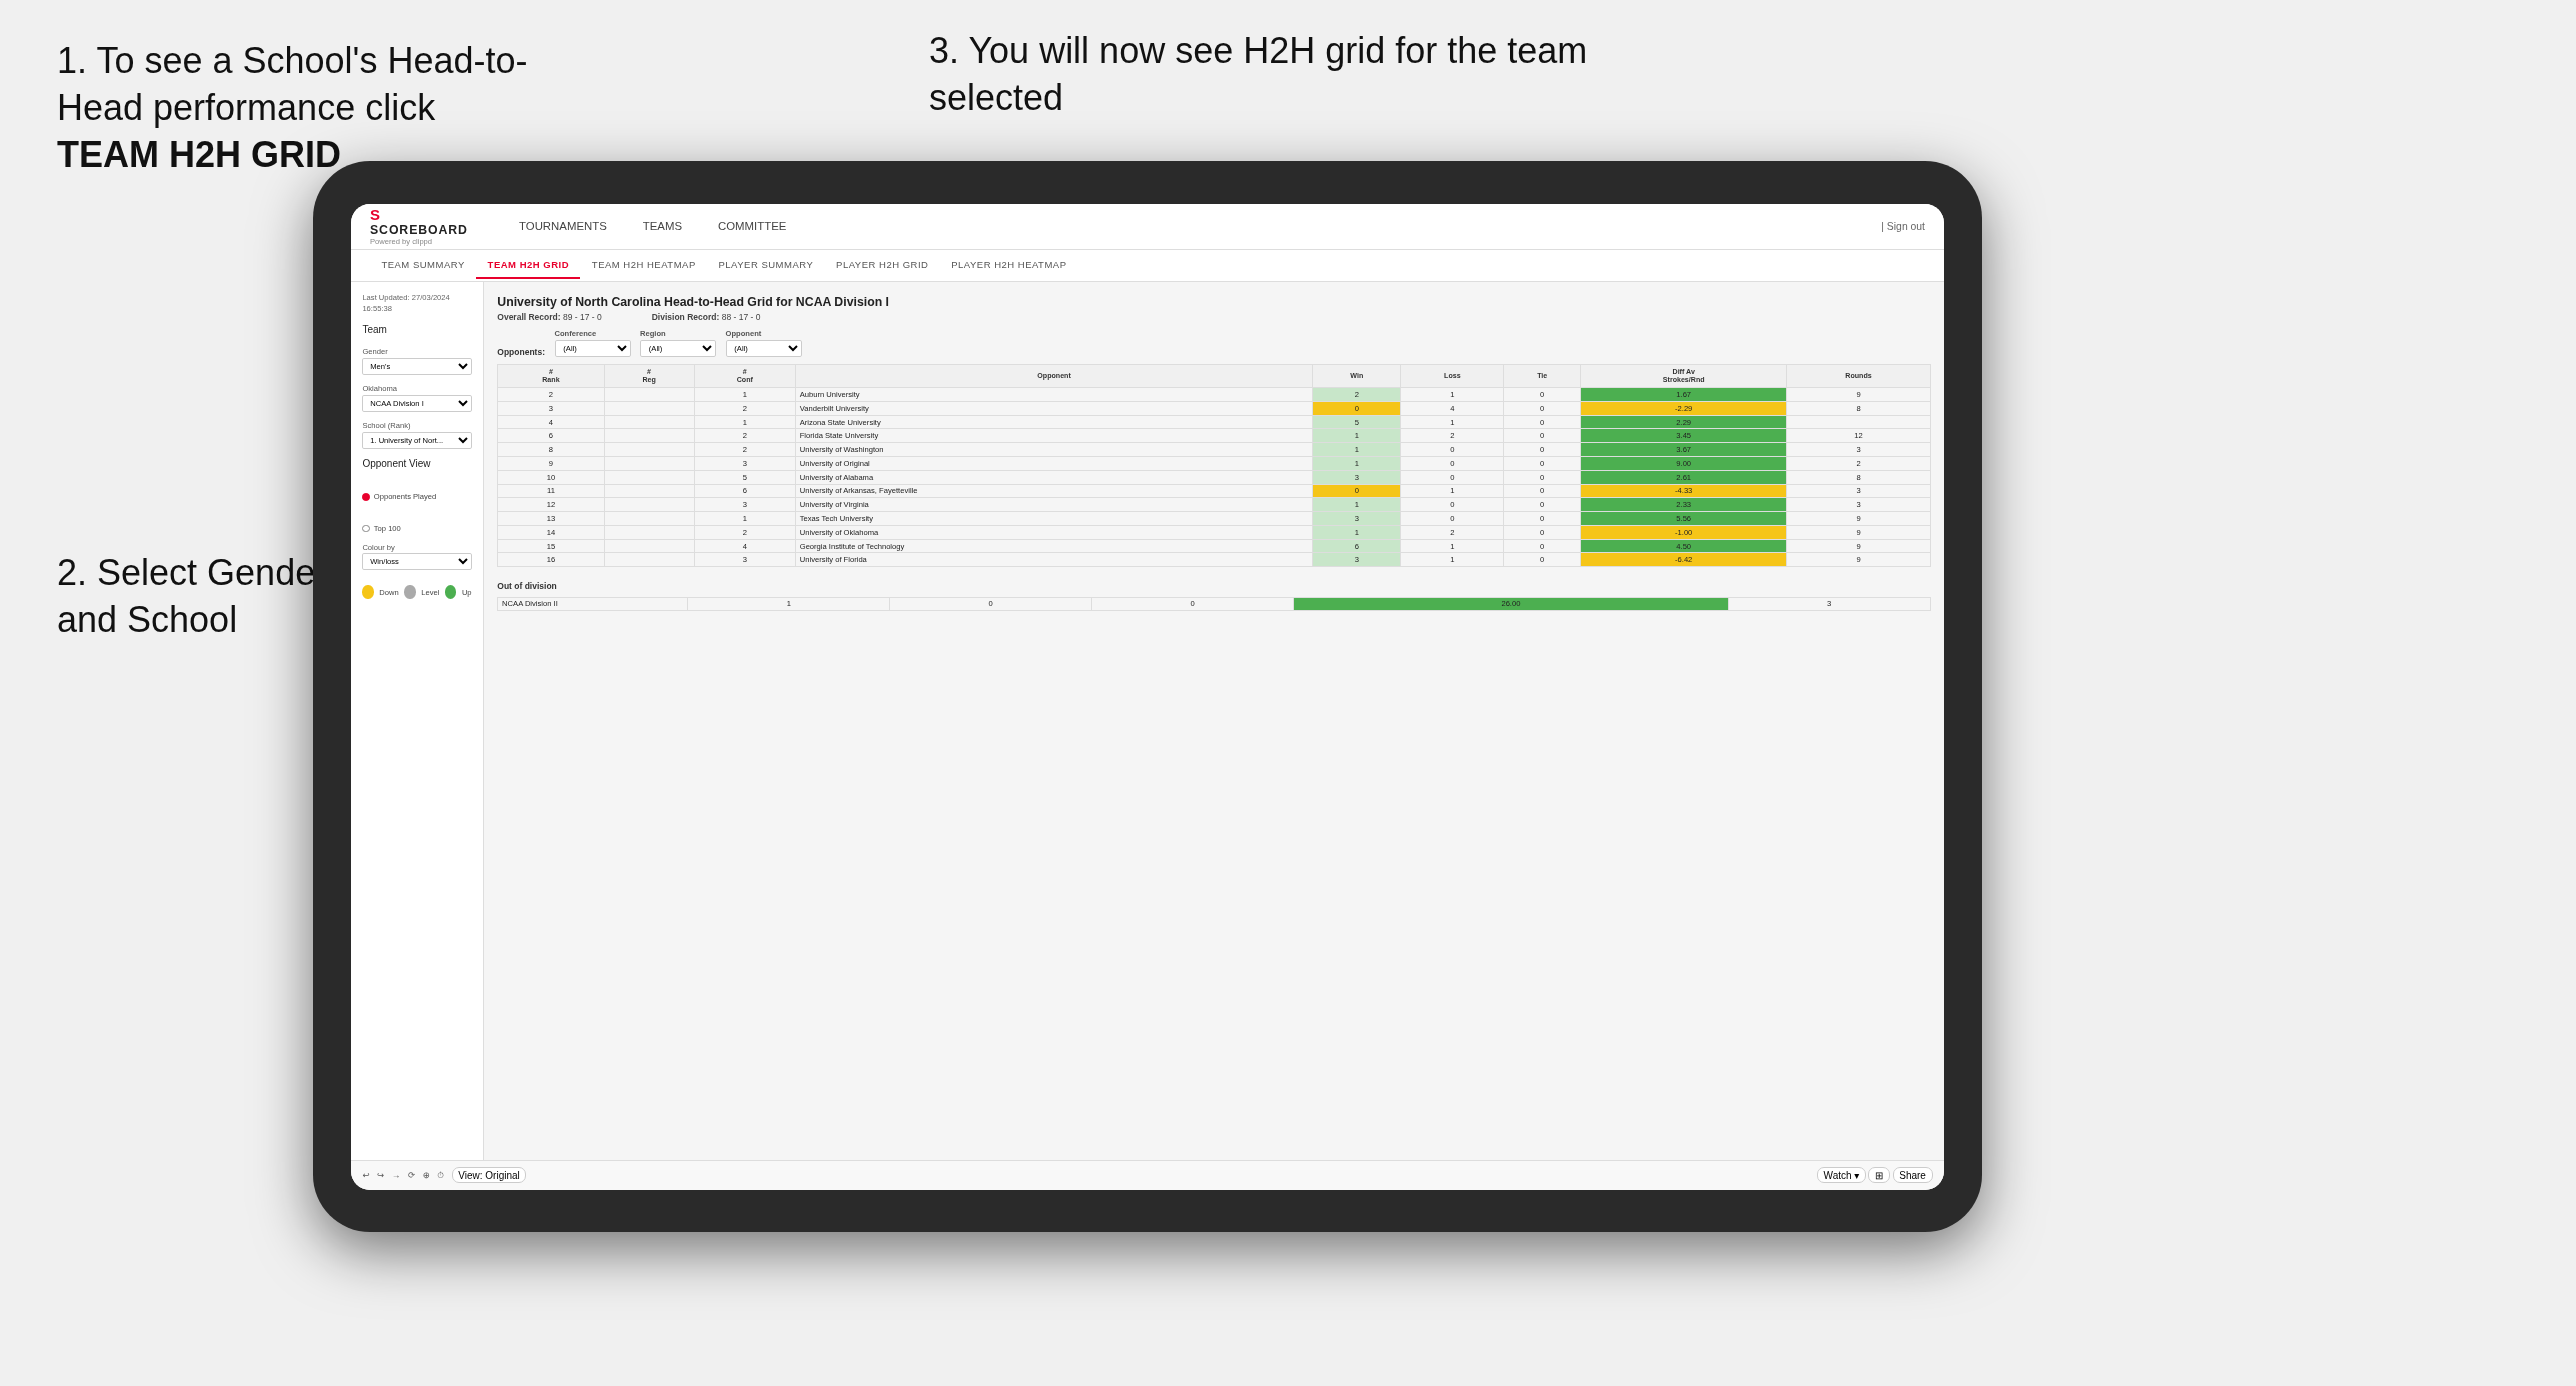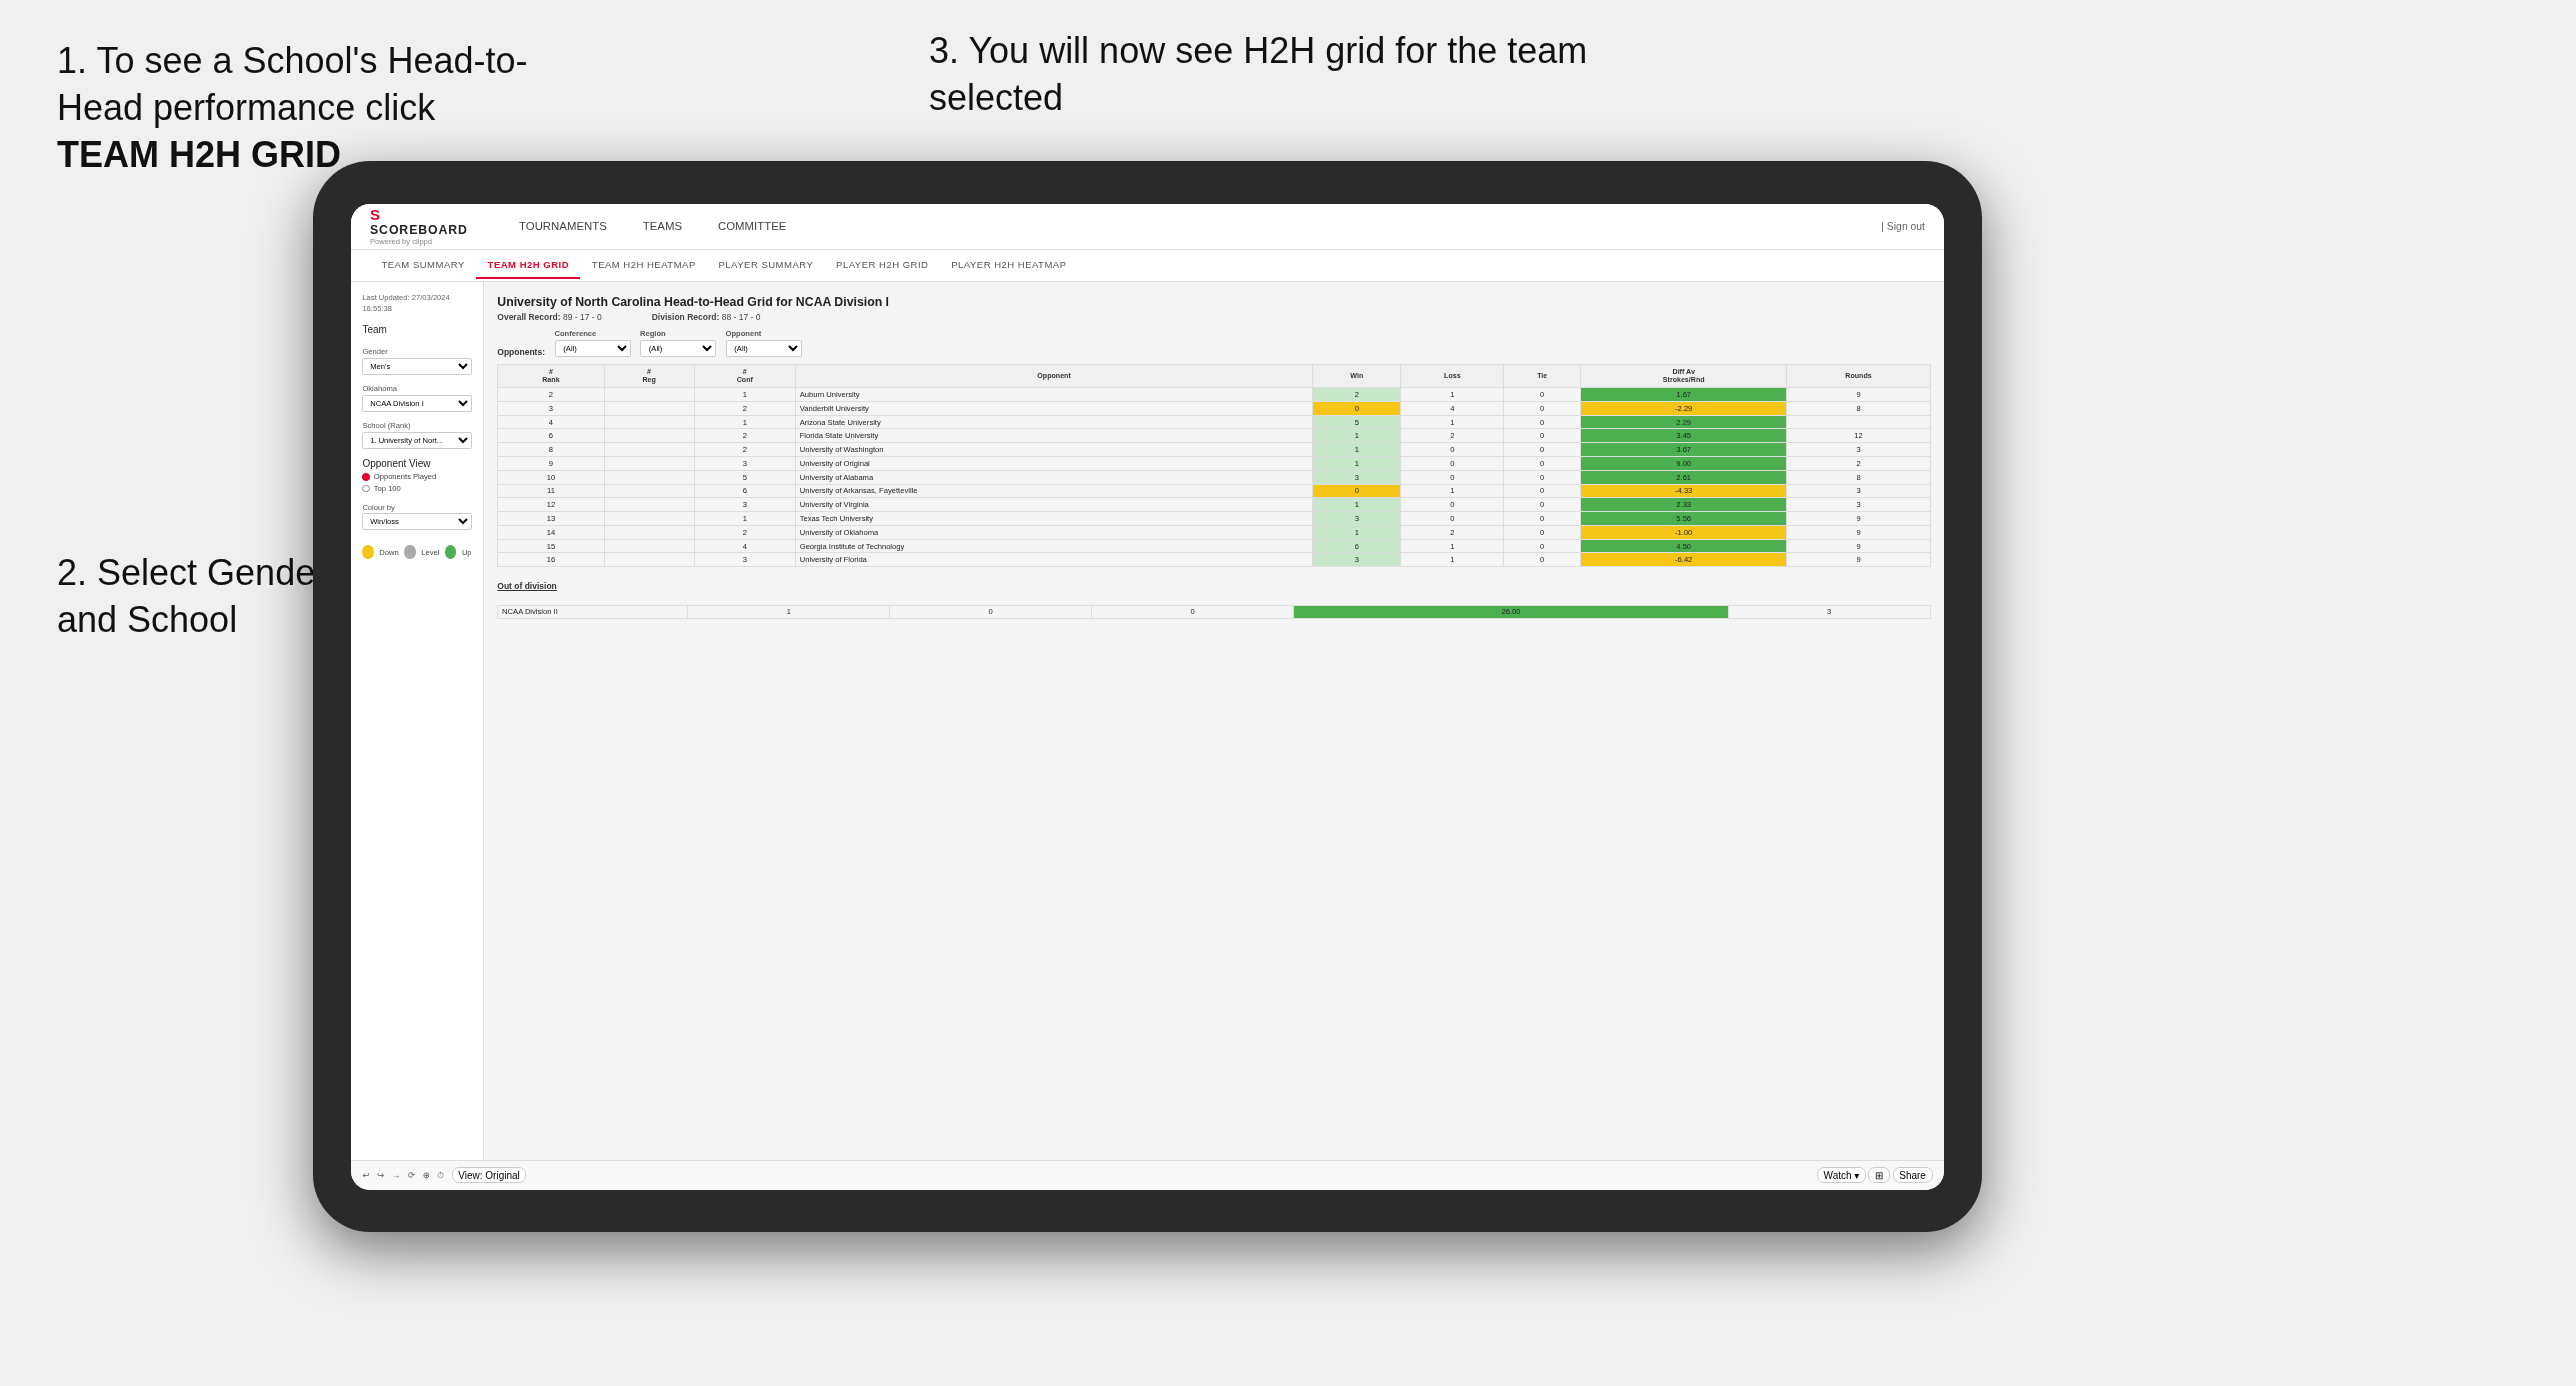--- a/index.html
+++ b/index.html
@@ -143,21 +143,21 @@
     .panel-label { font-size: 7.6px; color: #555; margin-bottom: 1.9px; }
     .panel-select {
       width: 100%;
       font-size: 7.6px;
       padding: 1.9px 2.8px;
       border: 0.9px solid #ccc;
       border-radius: 1.9px;
       background: #fff;
     }
     .radio-group { display: flex; flex-direction: column; gap: 2.8px; }
-    .radio-item { display: flex; align-items: center; gap: 3.8px; font-size: 7.6px; color: #444; }
+    .radio-item { display: flex; align-items: center; gap: 3.8px; font-size: 7.6px; color: #444; margin-top: 20px; }
     .radio-dot {
       width: 7.6px; height: 7.6px; border-radius: 50%;
       border: 0.9px solid #888; background: #fff;
     }
     .radio-dot.selected { background: #e8002d; border-color: #e8002d; }
     .legend-row { display: flex; align-items: center; gap: 5.7px; margin-top: 5.7px; }
     .legend-dot {
       width: 13.3px; height: 13.3px; border-radius: 50%;
     }
     .legend-dot.down { background: #f5c518; }
@@ -227,21 +227,21 @@
     }
     .data-table td.opponent-name { text-align: left; }
     .cell-green { background: #4caf50; color: #000; }
     .cell-yellow { background: #f5c518; color: #000; }
     .cell-light-green { background: #c8e6c9; }
 
     
     .out-of-division {
       margin-top: 13.3px;
     }
-    .out-div-title { font-size: 8.5px; font-weight: 700; color: #333; margin-bottom: 14px; text-decoration: underline; }
+    .out-div-title { font-size: 8.5px; font-weight: 700; color: #333; margin-bottom: 6px; }
 
     
     .bottom-toolbar {
       height: 30px;
       background: #f8f8f8;
       border-top: 0.9px solid #ddd;
       display: flex;
       align-items: center;
       padding: 0 11.4px;
       gap: 7.6px;

